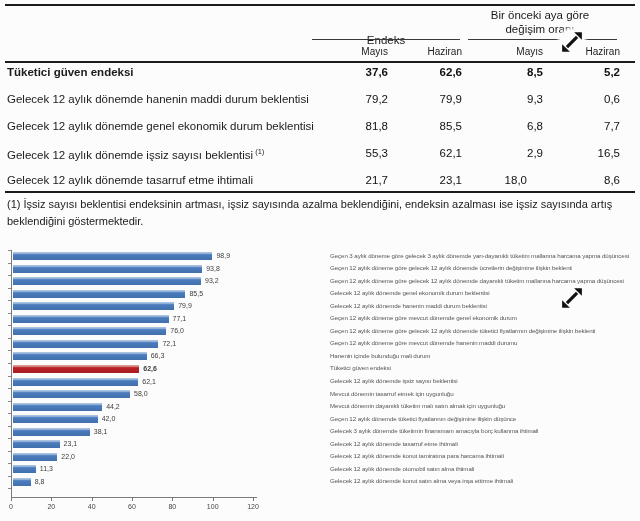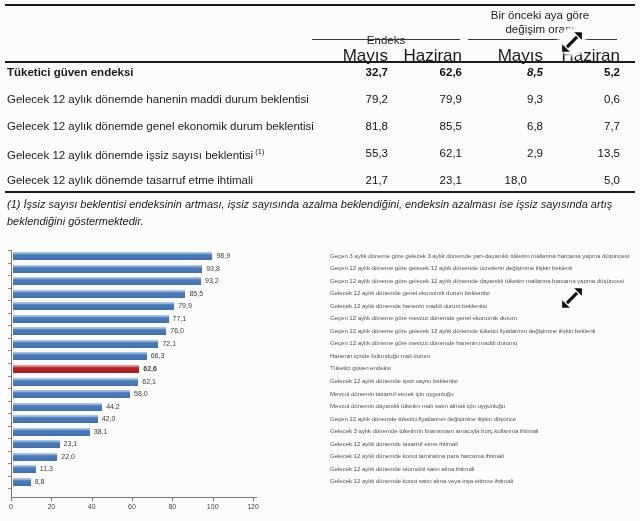--- a/index.html
+++ b/index.html
@@ -2,21 +2,21 @@
 <html><head>
 <meta charset="utf-8">
 <style>
   html,body{margin:0;padding:0;}
   body{width:640px;height:521px;background:#ffffff;font-family:"Liberation Sans",sans-serif;}
   #page{position:relative;width:640px;height:521px;background:#fcfcfc;overflow:hidden;}
   .abs{position:absolute;}
   .hline{position:absolute;height:2px;background:#1c1c1c;}
   .uline{position:absolute;height:1px;background:#3a3a3a;}
   .ghdr{font-size:11.5px;color:#1b1b1b;line-height:1.18;}
-  .colhdr{font-size:17px;color:#1b1b1b;text-align:right;}
+  .colhdr{font-size:10px;color:#1b1b1b;text-align:right;}
   .rowlbl{font-size:11.5px;color:#1b1b1b;white-space:nowrap;}
   .cell{font-size:11.5px;color:#111;text-align:right;}
   .bold{font-weight:bold;}
   #footnote{font-size:11px;color:#1b1b1b;line-height:1.5;}
   .bar{position:absolute;height:8px;}
   .bar.blue{background:linear-gradient(180deg,#a9c2e0 0%,#a9c2e0 14%,#4a7cbe 34%,#4170ab 100%);}
   .bar.red{background:linear-gradient(180deg,#dc9a92 0%,#dc9a92 14%,#b92025 34%,#a81d22 100%);}
   .val{position:absolute;font-size:7px;line-height:8px;color:#3c3c3c;white-space:nowrap;}
   .cat{position:absolute;font-size:6.2px;line-height:8.5px;color:#555;white-space:nowrap;max-width:308px;overflow:hidden;letter-spacing:-0.1px;}
   .xtick{position:absolute;width:1px;height:3px;background:#777;}
@@ -42,47 +42,47 @@
 
   <div id="subheaders">
       <div class="abs colhdr" style="left:318px;top:46px;width:70px;">Mayıs</div>
       <div class="abs colhdr" style="left:392px;top:46px;width:70px;">Haziran</div>
       <div class="abs colhdr" style="left:473px;top:46px;width:70px;">Mayıs</div>
       <div class="abs colhdr" style="left:550px;top:46px;width:70px;">Haziran</div>
     </div>
 
   <div id="table-rows">
       <div class="abs rowlbl bold" style="left:7px;top:66px;width:305px;">Tüketici güven endeksi</div>
-      <div class="abs cell bold" style="left:318px;top:66px;width:70px;">32,7</div>
+      <div class="abs cell bold" style="left:318px;top:66px;width:70px;">37,6</div>
       <div class="abs cell bold" style="left:392px;top:66px;width:70px;">62,6</div>
-      <div class="abs cell bold" style="left:473px;top:66px;width:70px;font-style:italic;">8,5</div>
+      <div class="abs cell bold" style="left:473px;top:66px;width:70px;">8,5</div>
       <div class="abs cell bold" style="left:550px;top:66px;width:70px;">5,2</div>
       <div class="abs rowlbl" style="left:7px;top:93px;width:305px;">Gelecek 12 aylık dönemde hanenin maddi durum beklentisi</div>
       <div class="abs cell" style="left:318px;top:93px;width:70px;">79,2</div>
       <div class="abs cell" style="left:392px;top:93px;width:70px;">79,9</div>
       <div class="abs cell" style="left:473px;top:93px;width:70px;">9,3</div>
       <div class="abs cell" style="left:550px;top:93px;width:70px;">0,6</div>
       <div class="abs rowlbl" style="left:7px;top:120px;width:305px;">Gelecek 12 aylık dönemde genel ekonomik durum beklentisi</div>
       <div class="abs cell" style="left:318px;top:120px;width:70px;">81,8</div>
       <div class="abs cell" style="left:392px;top:120px;width:70px;">85,5</div>
       <div class="abs cell" style="left:473px;top:120px;width:70px;">6,8</div>
       <div class="abs cell" style="left:550px;top:120px;width:70px;">7,7</div>
       <div class="abs rowlbl" style="left:7px;top:147px;width:305px;">Gelecek 12 aylık dönemde işsiz sayısı beklentisi<sup> (1)</sup></div>
       <div class="abs cell" style="left:318px;top:147px;width:70px;">55,3</div>
       <div class="abs cell" style="left:392px;top:147px;width:70px;">62,1</div>
       <div class="abs cell" style="left:473px;top:147px;width:70px;">2,9</div>
-      <div class="abs cell" style="left:550px;top:147px;width:70px;">13,5</div>
+      <div class="abs cell" style="left:550px;top:147px;width:70px;">16,5</div>
       <div class="abs rowlbl" style="left:7px;top:174px;width:305px;">Gelecek 12 aylık dönemde tasarruf etme ihtimali</div>
       <div class="abs cell" style="left:318px;top:174px;width:70px;">21,7</div>
       <div class="abs cell" style="left:392px;top:174px;width:70px;">23,1</div>
       <div class="abs cell" style="left:457px;top:174px;width:70px;">18,0</div>
-      <div class="abs cell" style="left:550px;top:174px;width:70px;">5,0</div>
+      <div class="abs cell" style="left:550px;top:174px;width:70px;">8,6</div>
     </div>
 
-  <div class="abs" id="footnote" style="left:7px;top:196px;width:628px;font-style:italic;">(1) İşsiz sayısı beklentisi endeksinin artması, işsiz sayısında azalma beklendiğini, endeksin azalması ise işsiz sayısında artış beklendiğini göstermektedir.</div>
+  <div class="abs" id="footnote" style="left:7px;top:196px;width:628px;">(1) İşsiz sayısı beklentisi endeksinin artması, işsiz sayısında azalma beklendiğini, endeksin azalması ise işsiz sayısında artış beklendiğini göstermektedir.</div>
 
   <div class="abs" id="chart" style="left:0;top:250px;width:640px;height:268px;">
       <div class="axis" style="left:11px;top:0;width:1px;height:248px;"></div>
       <div class="axis" style="left:11px;top:247px;width:246.04px;height:1px;"></div>
       <div class="xtick" style="left:11px;top:248px;"></div>
       <div class="xticklbl" style="left:-1px;top:253px;">0</div>
       <div class="xtick" style="left:51.339999999999996px;top:248px;"></div>
       <div class="xticklbl" style="left:39.339999999999996px;top:253px;">20</div>
       <div class="xtick" style="left:91.67999999999999px;top:248px;"></div>
       <div class="xticklbl" style="left:79.67999999999999px;top:253px;">40</div>

